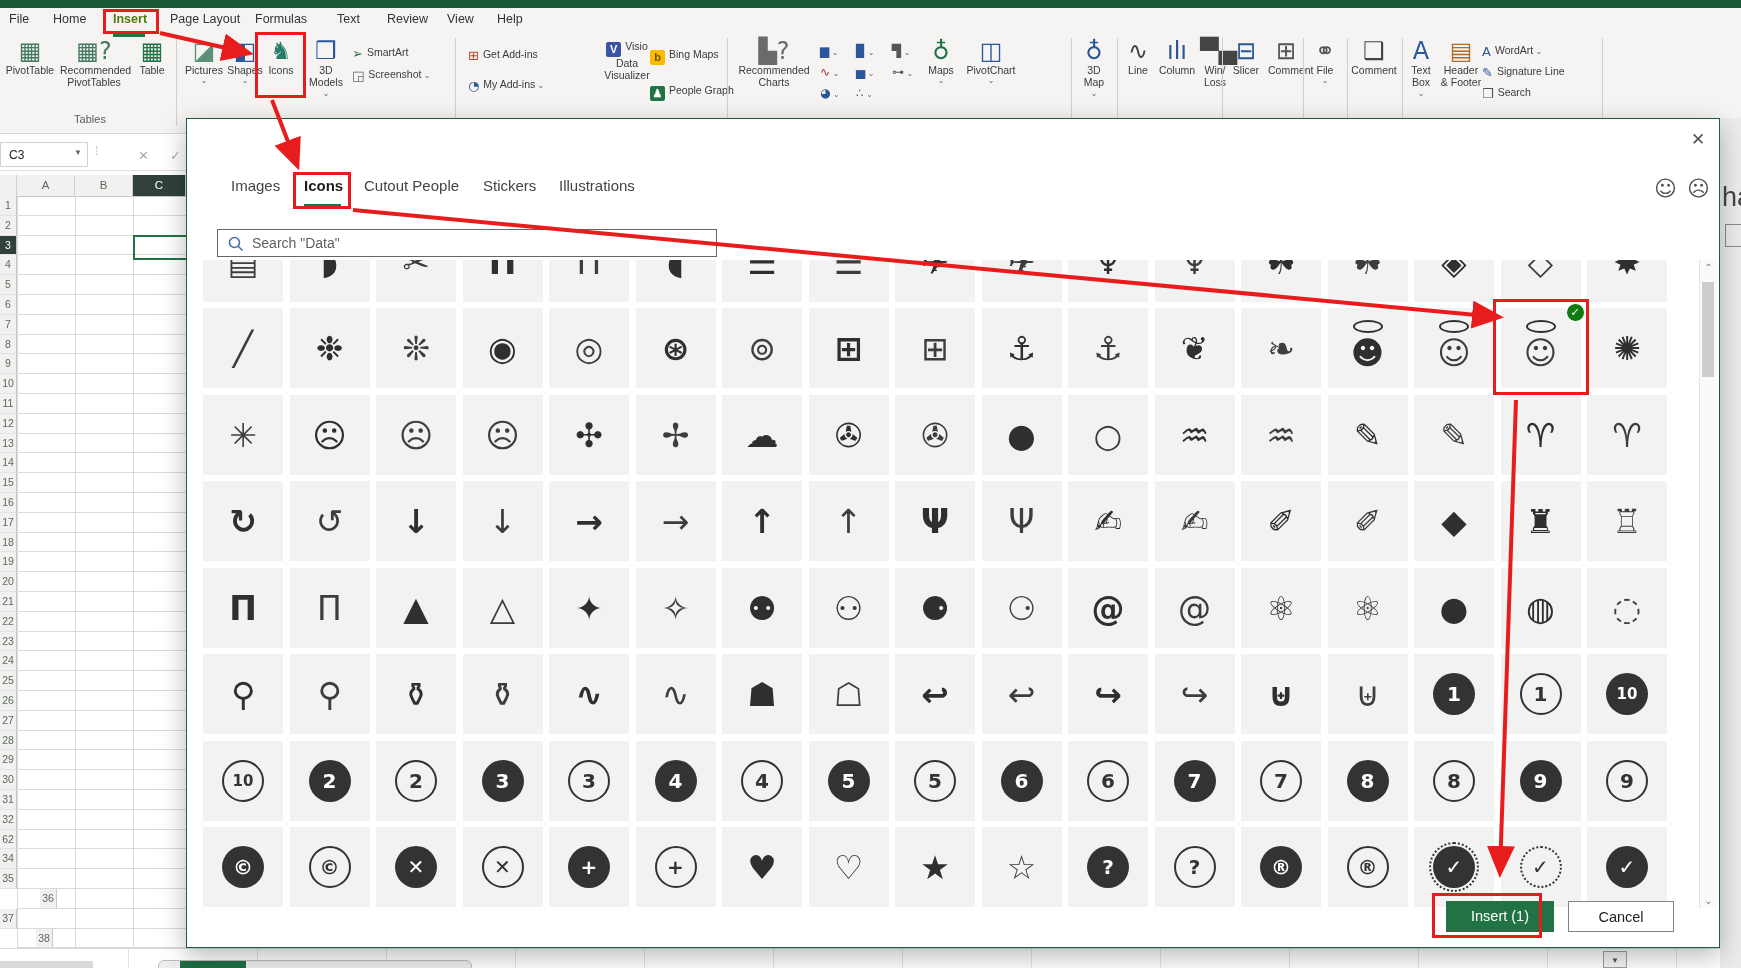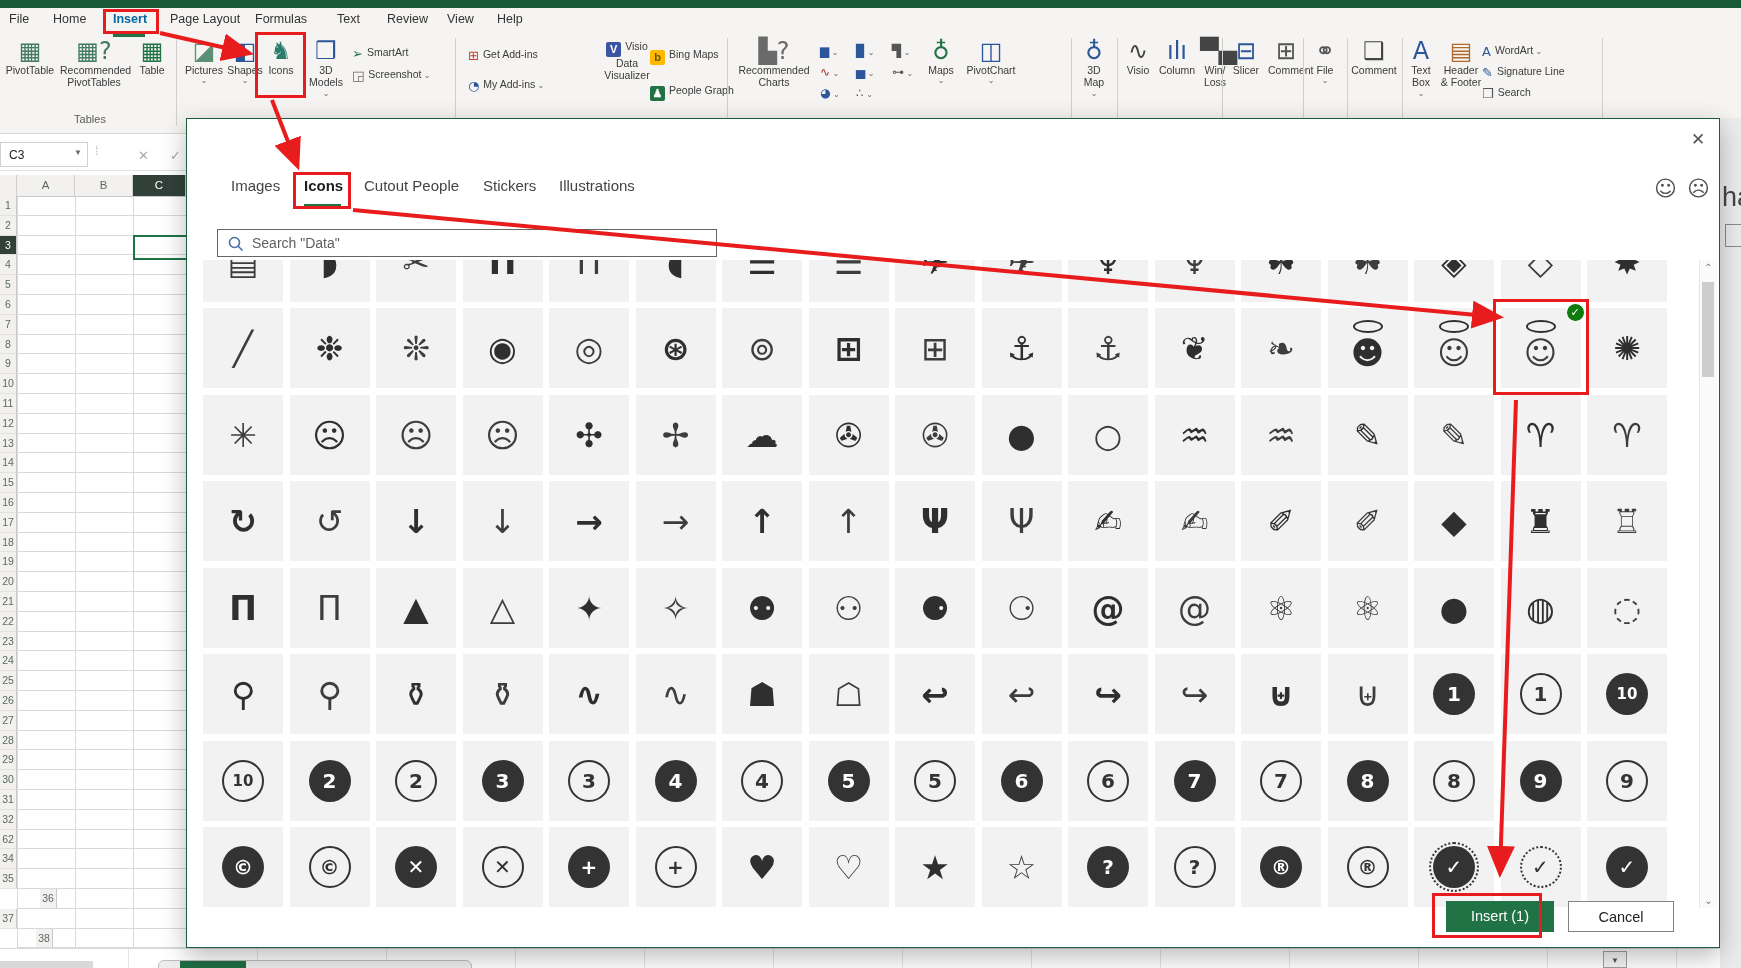--- a/index.html
+++ b/index.html
@@ -3,21 +3,21 @@
 <meta charset="utf-8">
 <style>
   html,body{margin:0;padding:0;background:#fff;}
   #screen{position:relative;width:1741px;height:968px;overflow:hidden;background:#fff;
           font-family:"Liberation Sans",sans-serif;color:#222;}
   .abs{position:absolute;}
   
   #topbar{left:0;top:0;width:1741px;height:8px;background:#185a37;}
   #ribbon{left:0;top:8px;width:1741px;height:125px;background:#f5f4f2;border-bottom:1px solid #d8d6d4;}
   .rtab{position:absolute;top:4px;font-size:12.5px;color:#333;cursor:default;}
-  .rtab.active{font-weight:700;color:#0369a1;}
+  .rtab.active{font-weight:700;color:#4d7c0f;}
   .tab-underline{position:absolute;height:3px;background:#217346;}
   .rdiv{position:absolute;top:30px;width:1px;height:88px;background:#d2d0ce;}
   .rb{position:absolute;text-align:center;font-size:10.5px;color:#3b3b3b;line-height:1.18;white-space:pre-line;}
   .rb .ric{display:block;font-size:24px;line-height:26px;font-family:"DejaVu Sans",sans-serif;}
   .rb-small{position:absolute;font-size:10.5px;color:#3b3b3b;white-space:nowrap;}
   .rb-small .ric{font-size:13px;margin-right:4px;font-family:"DejaVu Sans",sans-serif;vertical-align:-2px;}
   .caret{color:#666;font-size:8px;}
   .icbg{display:inline-block;width:15px;height:15px;line-height:15px;text-align:center;font-size:11px;font-weight:700;border-radius:2px;margin-right:4px;vertical-align:-3px;}
   .mini{position:absolute;font-size:12px;font-family:"DejaVu Sans",sans-serif;color:#555;white-space:nowrap;}
   #tables-label{position:absolute;left:40px;top:105px;width:100px;text-align:center;font-size:11px;color:#5b5b5b;}
@@ -101,21 +101,21 @@
         <div class="rb" style="left: 227px; top: 30px; width: 36px;"><span class="ric" style="color: rgb(43, 87, 154);">◧</span><span>Shapes</span><div class="caret">⌄</div></div>
         <div class="rb" style="left: 261px; top: 30px; width: 40px;"><span class="ric" style="color: rgb(42, 125, 108);">♞</span><span>Icons</span></div>
         <div class="rb" style="left: 303px; top: 30px; width: 46px;"><span class="ric" style="color: rgb(43, 87, 154);">❒</span><span>3D
 Models</span><div class="caret">⌄</div></div>
         <div class="rb" style="left: 737px; top: 30px; width: 74px;"><span class="ric" style="color: rgb(106, 106, 106);">▙?</span><span>Recommended
 Charts</span></div>
         <div class="rb" style="left: 922px; top: 30px; width: 38px;"><span class="ric" style="color: rgb(33, 115, 70);">♁</span><span>Maps</span><div class="caret">⌄</div></div>
         <div class="rb" style="left: 962px; top: 30px; width: 58px;"><span class="ric" style="color: rgb(43, 87, 154);">◫</span><span>PivotChart</span><div class="caret">⌄</div></div>
         <div class="rb" style="left: 1074px; top: 30px; width: 40px;"><span class="ric" style="color: rgb(43, 87, 154);">♁</span><span>3D
 Map</span><div class="caret">⌄</div></div>
-        <div class="rb" style="left: 1122px; top: 30px; width: 32px;"><span class="ric" style="color: rgb(68, 68, 68);">∿</span><span>Visio</span></div>
+        <div class="rb" style="left: 1122px; top: 30px; width: 32px;"><span class="ric" style="color: rgb(68, 68, 68);">∿</span><span>Line</span></div>
         <div class="rb" style="left: 1156px; top: 30px; width: 42px;"><span class="ric" style="color: rgb(43, 87, 154);">ılı</span><span>Column</span></div>
         <div class="rb" style="left: 1200px; top: 30px; width: 30px;"><span class="ric" style="color: rgb(68, 68, 68);">▀▄</span><span>Win/
 Loss</span></div>
         <div class="rb" style="left: 1226px; top: 30px; width: 40px;"><span class="ric" style="color: rgb(43, 87, 154);">⊟</span><span>Slicer</span></div>
         <div class="rb" style="left: 1268px; top: 30px; width: 36px;"><span class="ric" style="color: rgb(85, 85, 85);">⊞</span><span>Comment</span></div>
         <div class="rb" style="left: 1307px; top: 30px; width: 36px;"><span class="ric" style="color: rgb(85, 85, 85);">⚭</span><span>File</span><div class="caret">⌄</div></div>
         <div class="rb" style="left: 1350px; top: 30px; width: 48px;"><span class="ric" style="color: rgb(68, 68, 68);">❑</span><span>Comment</span></div>
         <div class="rb" style="left: 1404px; top: 30px; width: 34px;"><span class="ric" style="color: rgb(43, 87, 154);">A</span><span>Text
 Box</span><div class="caret">⌄</div></div>
         <div class="rb" style="left: 1440px; top: 30px; width: 42px;"><span class="ric" style="color: rgb(176, 106, 42);">▤</span><span>Header

